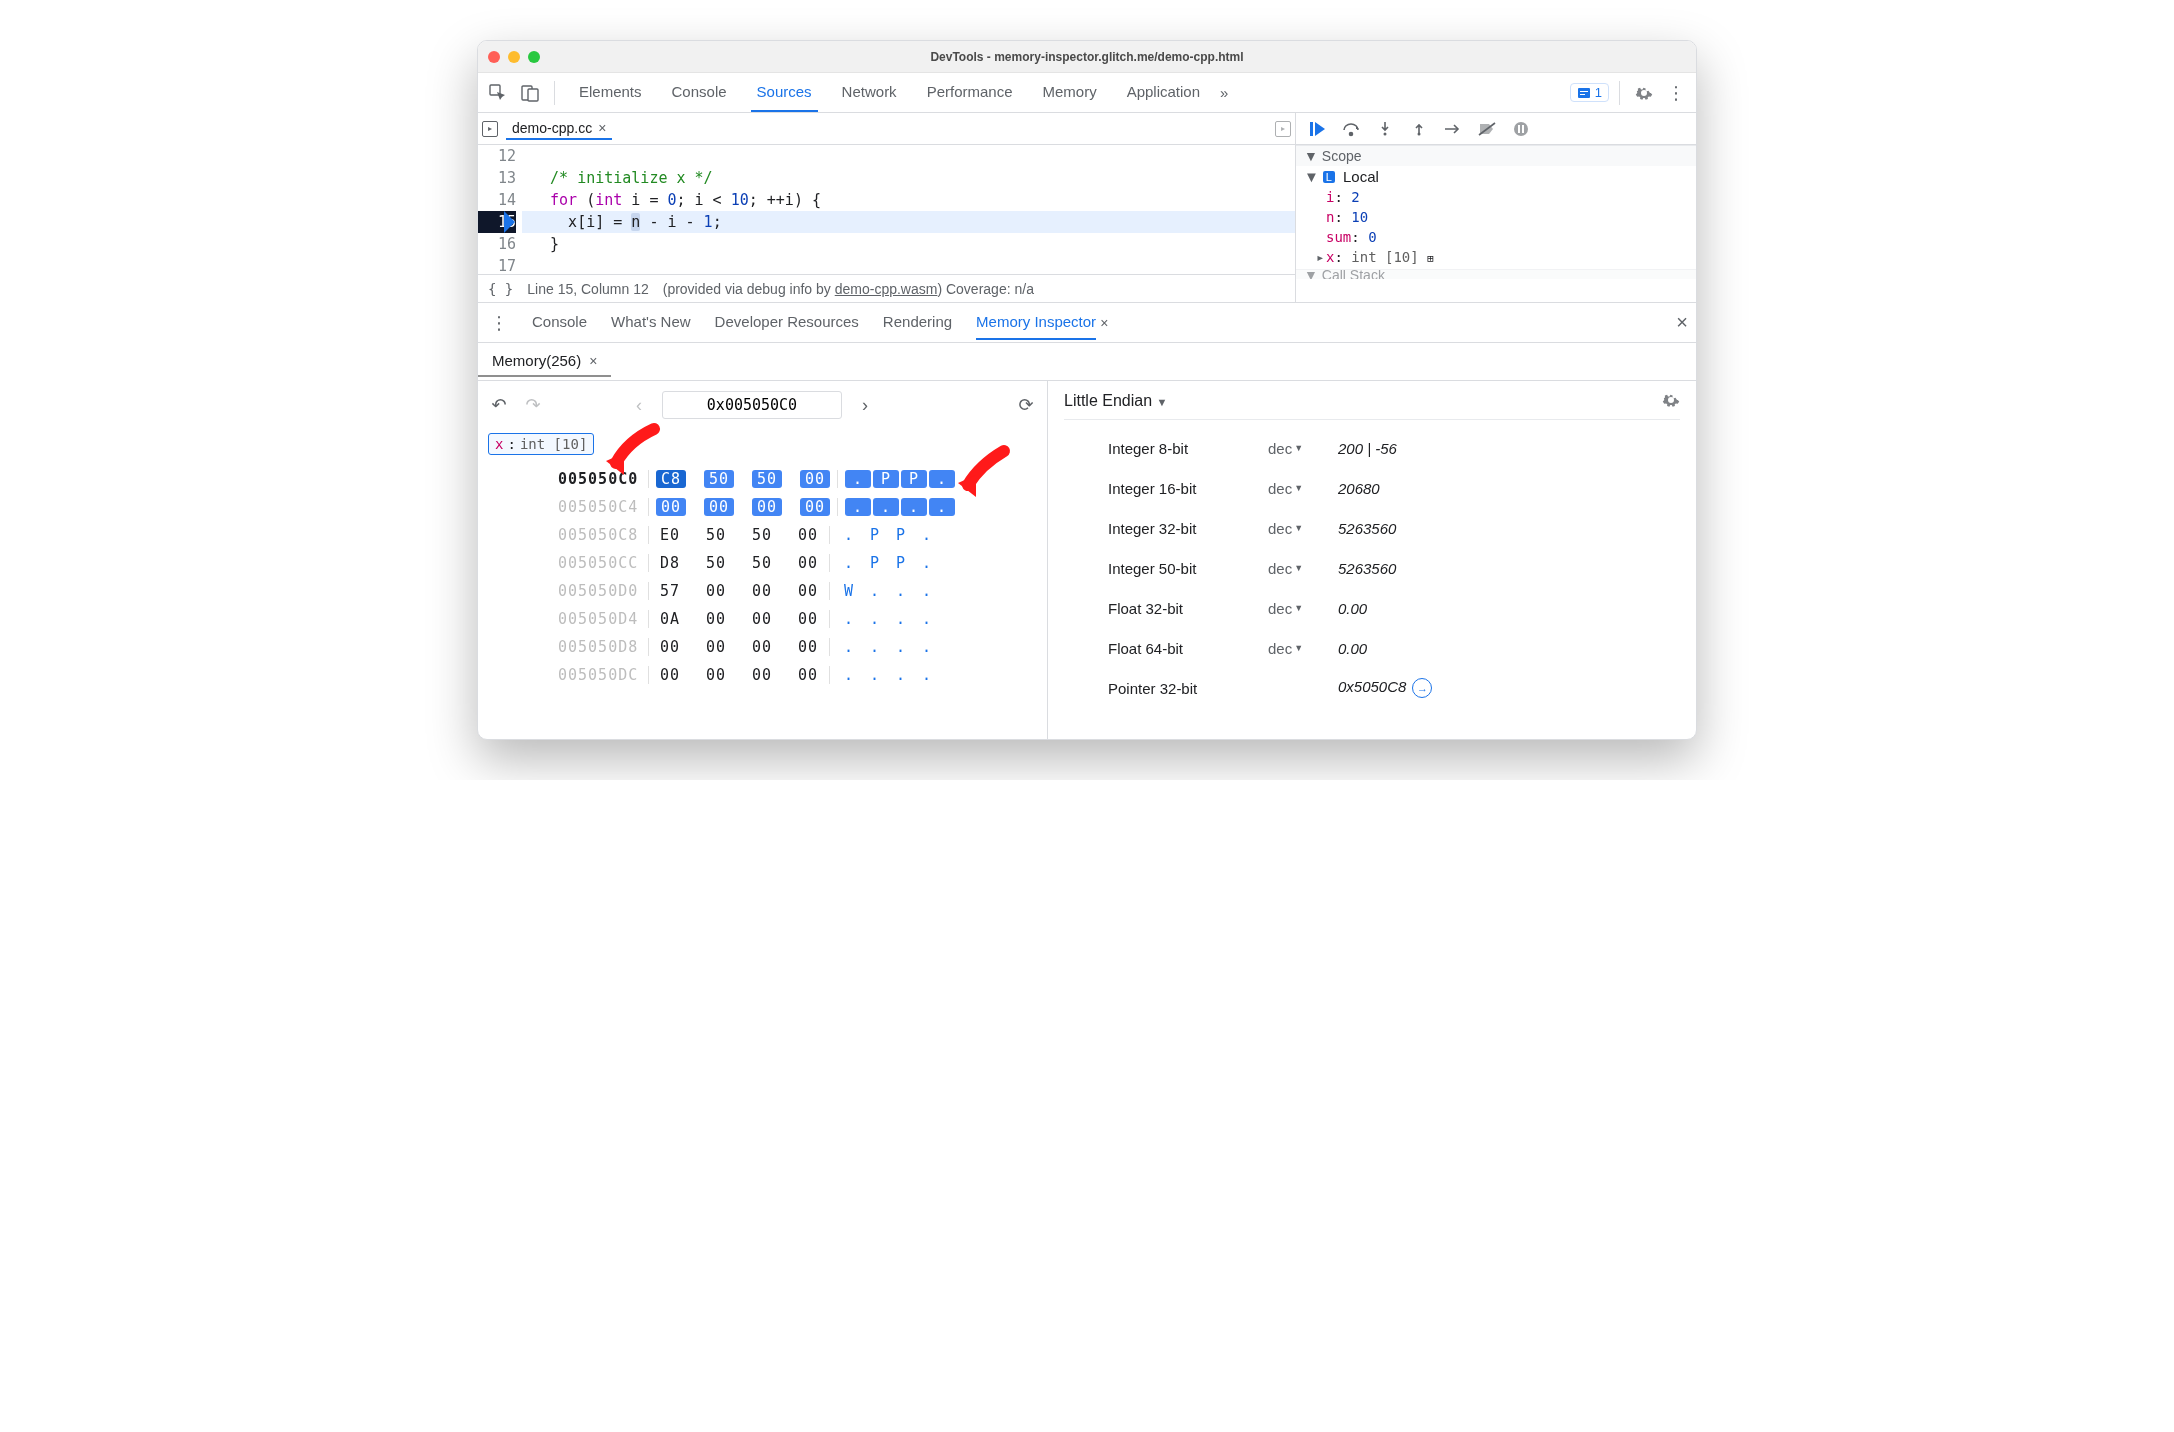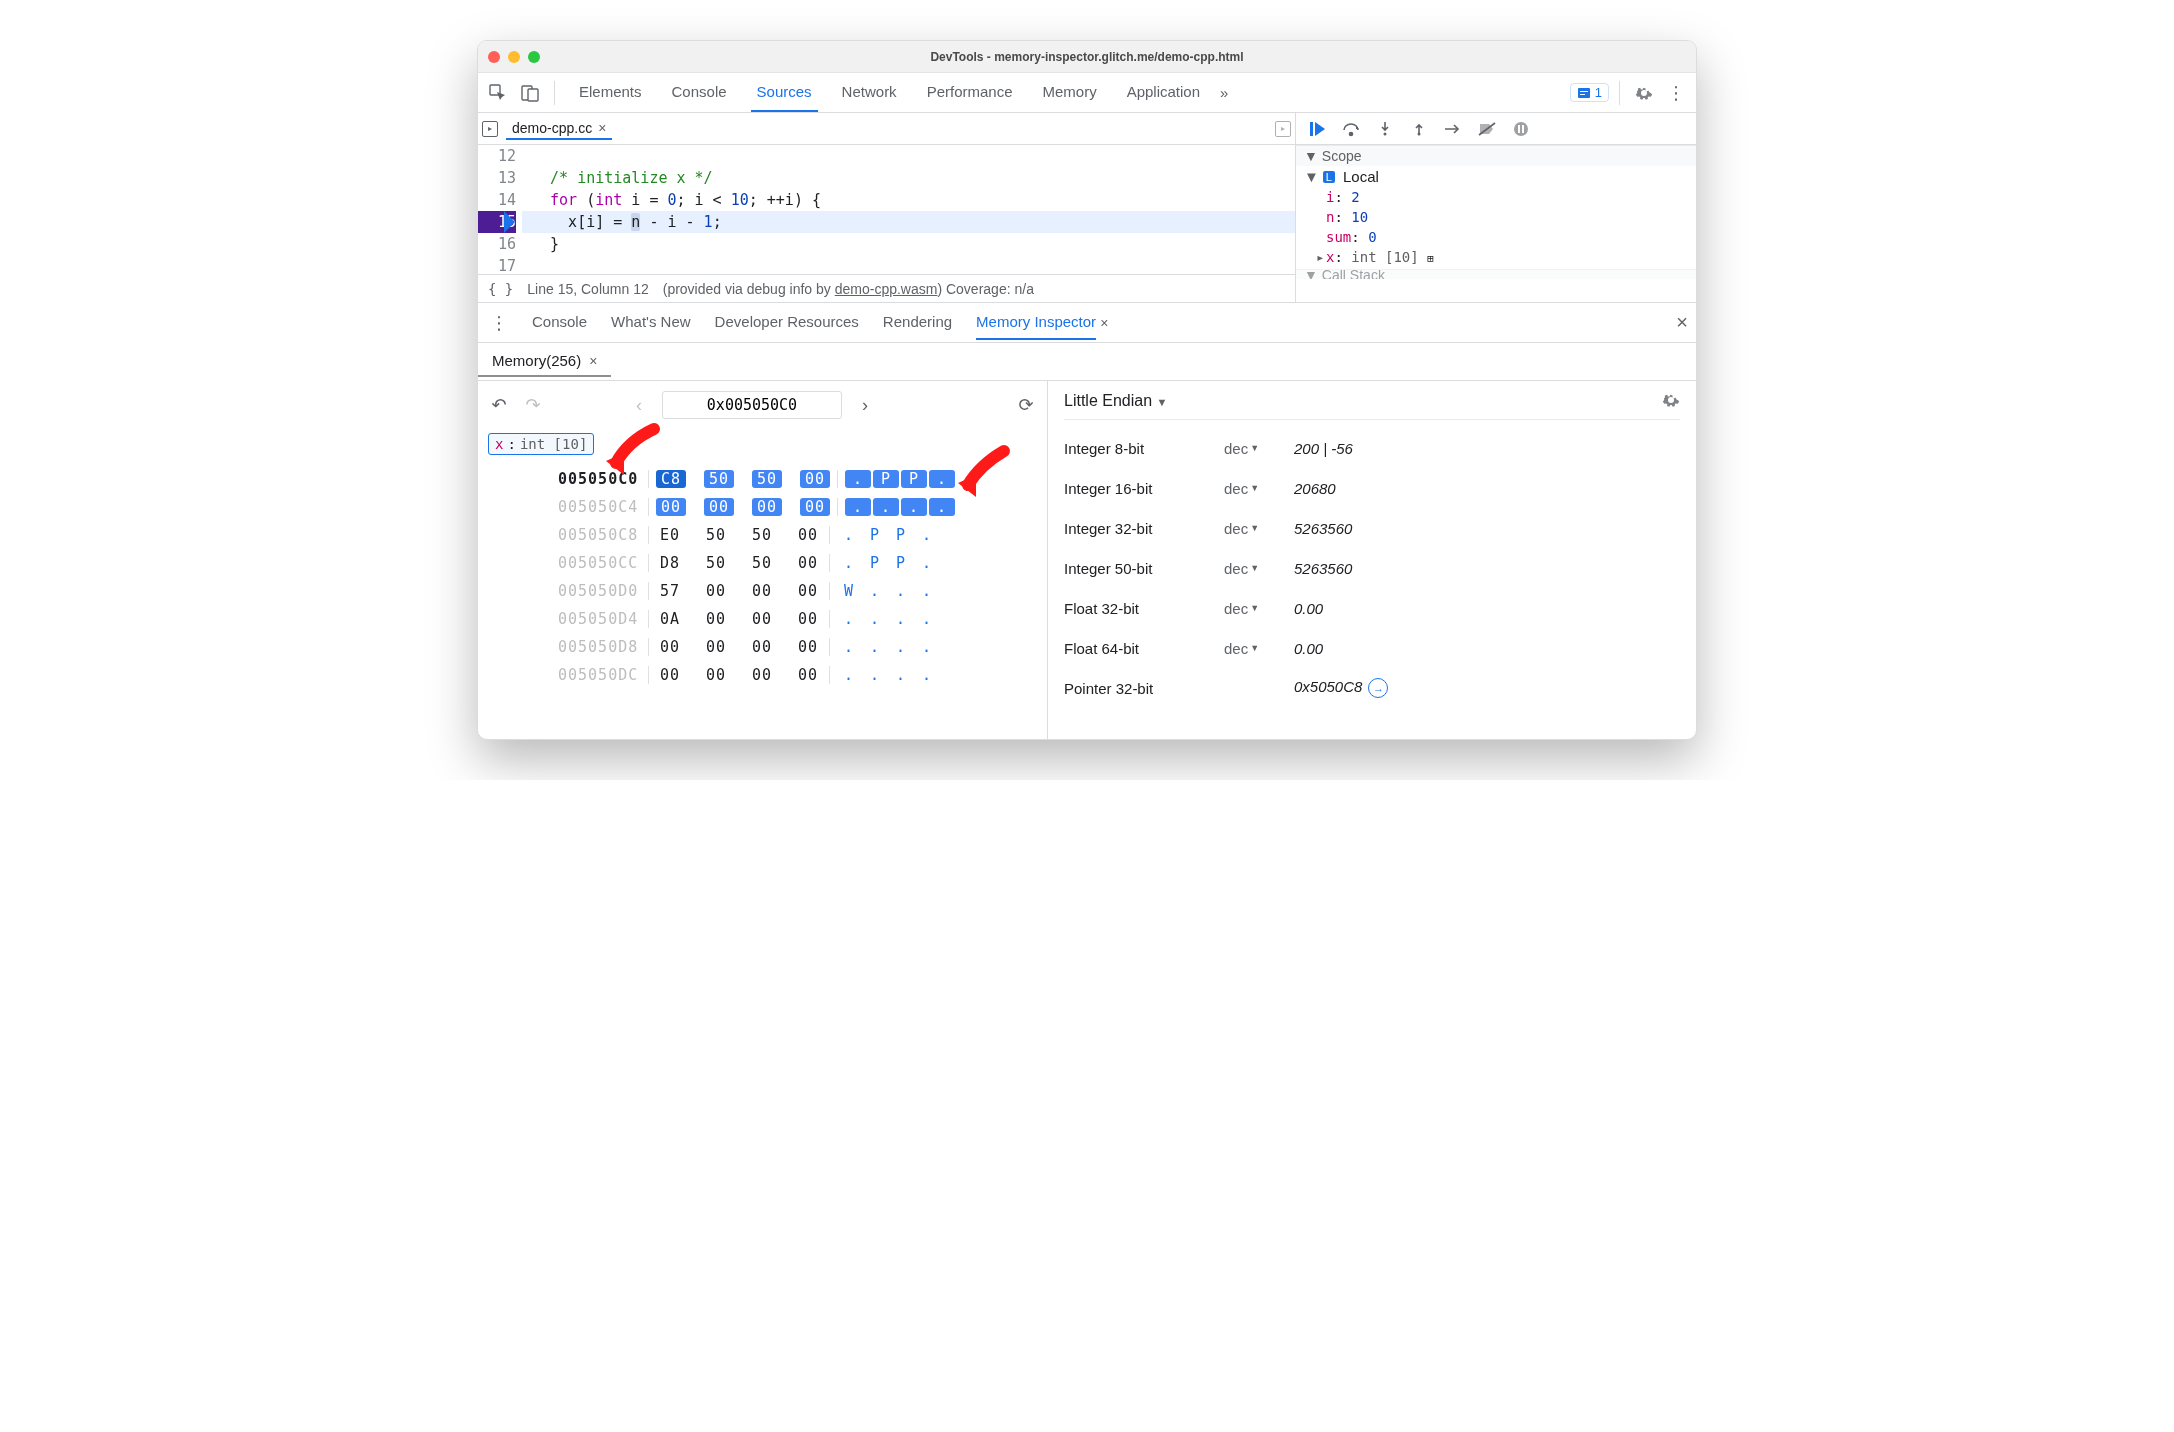--- a/index.html
+++ b/index.html
@@ -26,21 +26,21 @@
 .file-tab { display: flex; align-items: center; gap: 6px; padding: 2px 6px; border-bottom: 2px solid transparent; font-size: 14px; }
 .file-tab.active { border-bottom-color: #1a73e8; }
 .close-x { color: #5f6368; font-size: 14px; cursor: pointer; }
 .play-box { width: 16px; height: 16px; border:1px solid #5f6368; border-radius:2px; display:inline-flex; align-items:center; justify-content:center; font-size:8px; color:#5f6368;}
 
 .code-area { flex: 1; position: relative; font-family: "SF Mono","Menlo","Consolas",monospace; font-size: 15px; overflow: hidden; }
 .gutter { position: absolute; left: 0; top: 0; width: 44px; background: #fff; text-align: right; color: #80868b; padding-right: 6px; line-height: 22px; }
 .code-lines { margin-left: 44px; line-height: 22px; }
 .code-line { white-space: pre; padding-left: 10px; }
 .line-active-bg { background: #e6f0fe; }
-.gut-active { background: #4c1d95; color: #fff; position: relative; }
+.gut-active { background: #0f172a; color: #fff; position: relative; }
 .gut-active::after { content: ""; position: absolute; right: -10px; top: 0; border: 11px solid transparent; border-left-color: #1a73e8; }
 .cmt { color: #228a22; } .kw { color: #aa00aa; } .type { color: #aa00aa; } .num { color: #0b3fb5; } .sel-tok { background: #c7d6ee; border-radius: 2px; }
 
 .status-line { height: 28px; border-top: 1px solid #dadce0; display: flex; align-items: center; gap: 14px; padding: 0 10px; font-size: 14px; color: #5f6368; }
 .status-link { text-decoration: underline; color: #5f6368; }
 
 .dbg-side { width: 400px; display: flex; flex-direction: column; }
 .dbg-tools { height: 32px; display: flex; align-items: center; gap: 12px; padding: 0 10px; border-bottom: 1px solid #dadce0; }
 .dbg-icon { width: 22px; height: 22px; display: inline-flex; align-items: center; justify-content: center; color: #5f6368; cursor: pointer; }
 .dbg-icon.play { color: #1a73e8; }
@@ -75,21 +75,21 @@
 .hb { width: 30px; text-align: center; }
 .ascii { display: flex; gap: 0; }
 .ac { width: 26px; text-align: center; color: #1a73e8; }
 .hl-cell { background: #4285f4; color: #fff; border-radius: 3px; margin: 0 1px; }
 .hl-cell-dark { background: #1967d2; color:#fff; border-radius:3px; margin:0 1px;}
 
 .mi-right { flex: 1; padding: 4px 16px; font-size: 15px; }
 .endian-row { display: flex; align-items: center; height: 32px; justify-content: flex-end; }
 .endian-sel { font-size: 16px; cursor:pointer;}
 .gear-r { margin-left: auto; color: #5f6368; cursor:pointer;}
-.type-grid { margin-top: 8px; }
+.type-grid { margin-top: 8px; margin-left: 44px; }
 .type-row { display: flex; align-items: center; height: 40px; }
 .type-name { width: 160px; }
 .type-fmt { width: 70px; color: #5f6368; display:flex; align-items:center; gap:2px; cursor:pointer; font-size:15px;}
 .type-val { color: #202124; font-style: italic; }
 .ptr-icon { display:inline-flex; align-items:center; justify-content:center; width:20px; height:20px; border:1.5px solid #1a73e8; border-radius:50%; color:#1a73e8; font-size:11px; margin-left:6px;}
 .sep-line { height:1px; background: #e8eaed; margin: 2px 0;}
 
 
 .arrow { position: absolute; }
 .arrow svg { display: block; }

